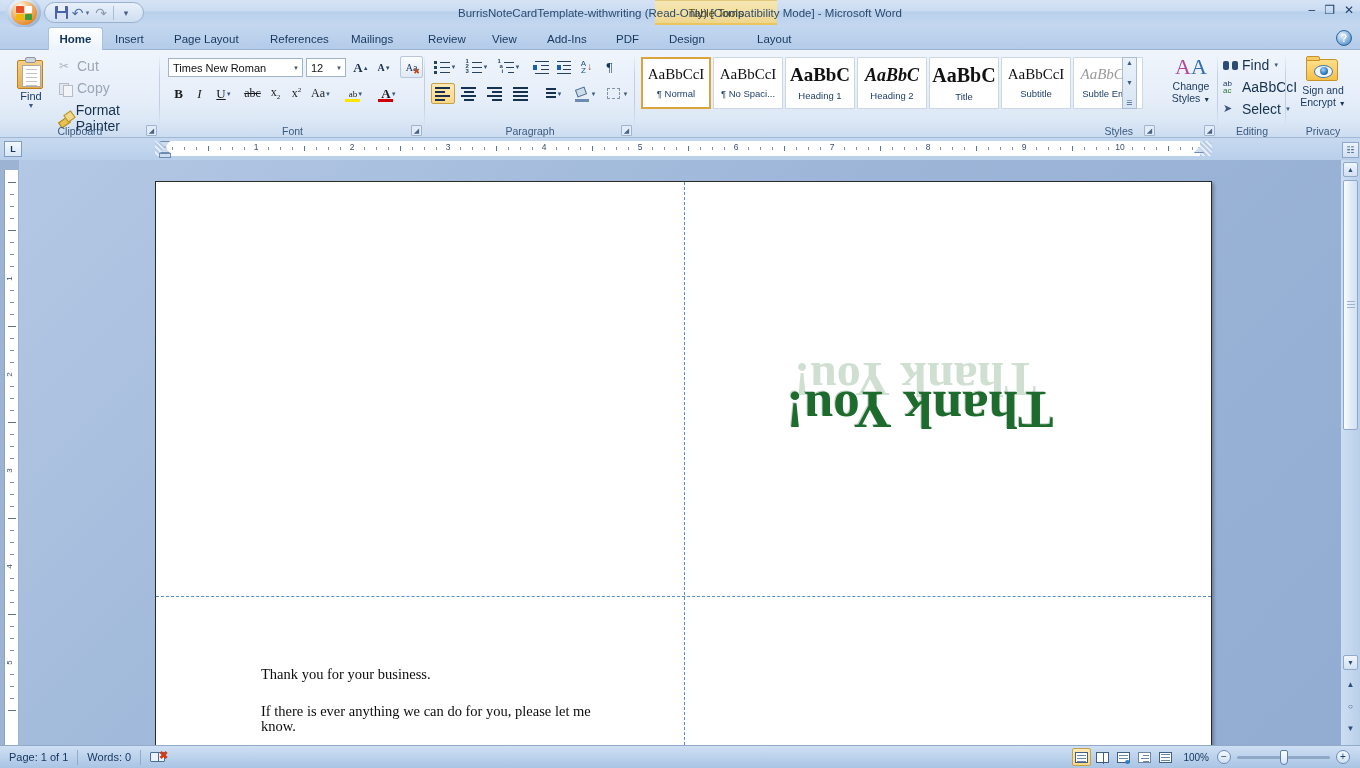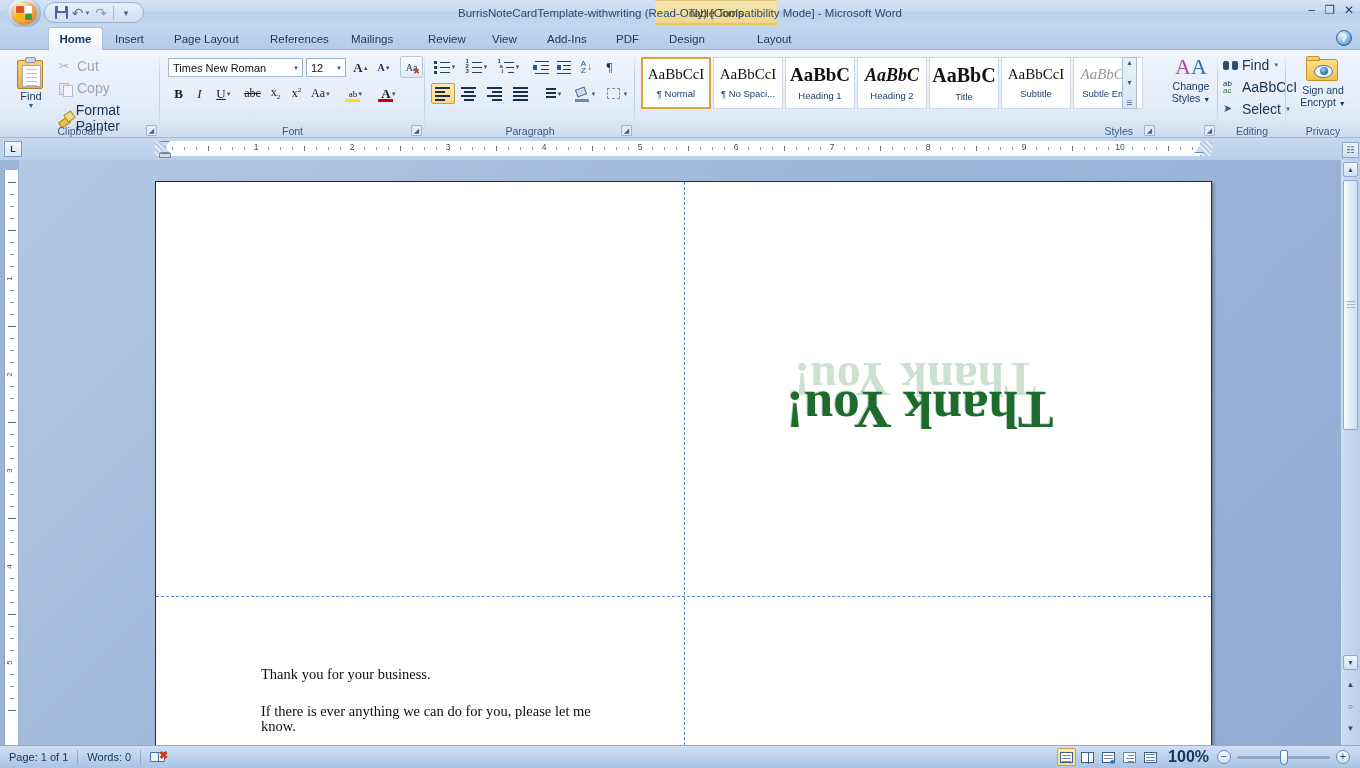--- a/index.html
+++ b/index.html
@@ -259,21 +259,21 @@
   #proof-ico .bk{position:absolute;left:0;top:2px;width:15px;height:10px;
     background:#eef3fa;border:1px solid #4a6f9e;border-radius:1px;}
   #proof-ico .bk:after{content:"";position:absolute;left:6.5px;top:0;width:1px;height:100%;background:#4a6f9e;}
   #proof-ico .x{position:absolute;right:0;top:0;color:#d03a16;font-size:11px;font-weight:bold;line-height:11px;}
   #viewbtns{display:flex;align-items:center;gap:2px;margin-left:auto;}
   .vb{width:19px;height:18px;display:flex;align-items:center;justify-content:center;
     border:1px solid transparent;border-radius:2px;cursor:pointer;}
   .vb.sel{border:1px solid #c4a24c;background:linear-gradient(to bottom,#ffeab4,#ffd684);}
   .vbico{width:13px;height:11px;background:#fff;border:1px solid #3e5f86;position:relative;}
   .vbico i{position:absolute;left:1px;right:1px;height:1px;background:#6d86a5;}
-  #zoomval{color:#14355c;font-size:16px;padding:0 8px;cursor:pointer;font-weight:bold;}
+  #zoomval{color:#14355c;font-size:10px;padding:0 8px;cursor:pointer;}
   #zoomslider{display:flex;align-items:center;gap:0;padding-right:10px;}
   .zbtn{width:14px;height:14px;border-radius:50%;
     background:linear-gradient(to bottom,#f2f8fd,#cfe0f2);border:1px solid #6d8cb5;
     display:flex;align-items:center;justify-content:center;font-size:10px;
     color:#1b3f6b;line-height:10px;cursor:pointer;}
   #ztrack{width:93px;height:3px;background:#8fa8c8;border-radius:2px;margin:0 6px;position:relative;}
   #zhandle{position:absolute;left:43px;top:-6px;width:8px;height:15px;
     background:linear-gradient(to bottom,#fafdff,#d8e6f6);border:1px solid #5d7fad;
     border-radius:2px 2px 4px 4px;cursor:pointer;}
 </style>

